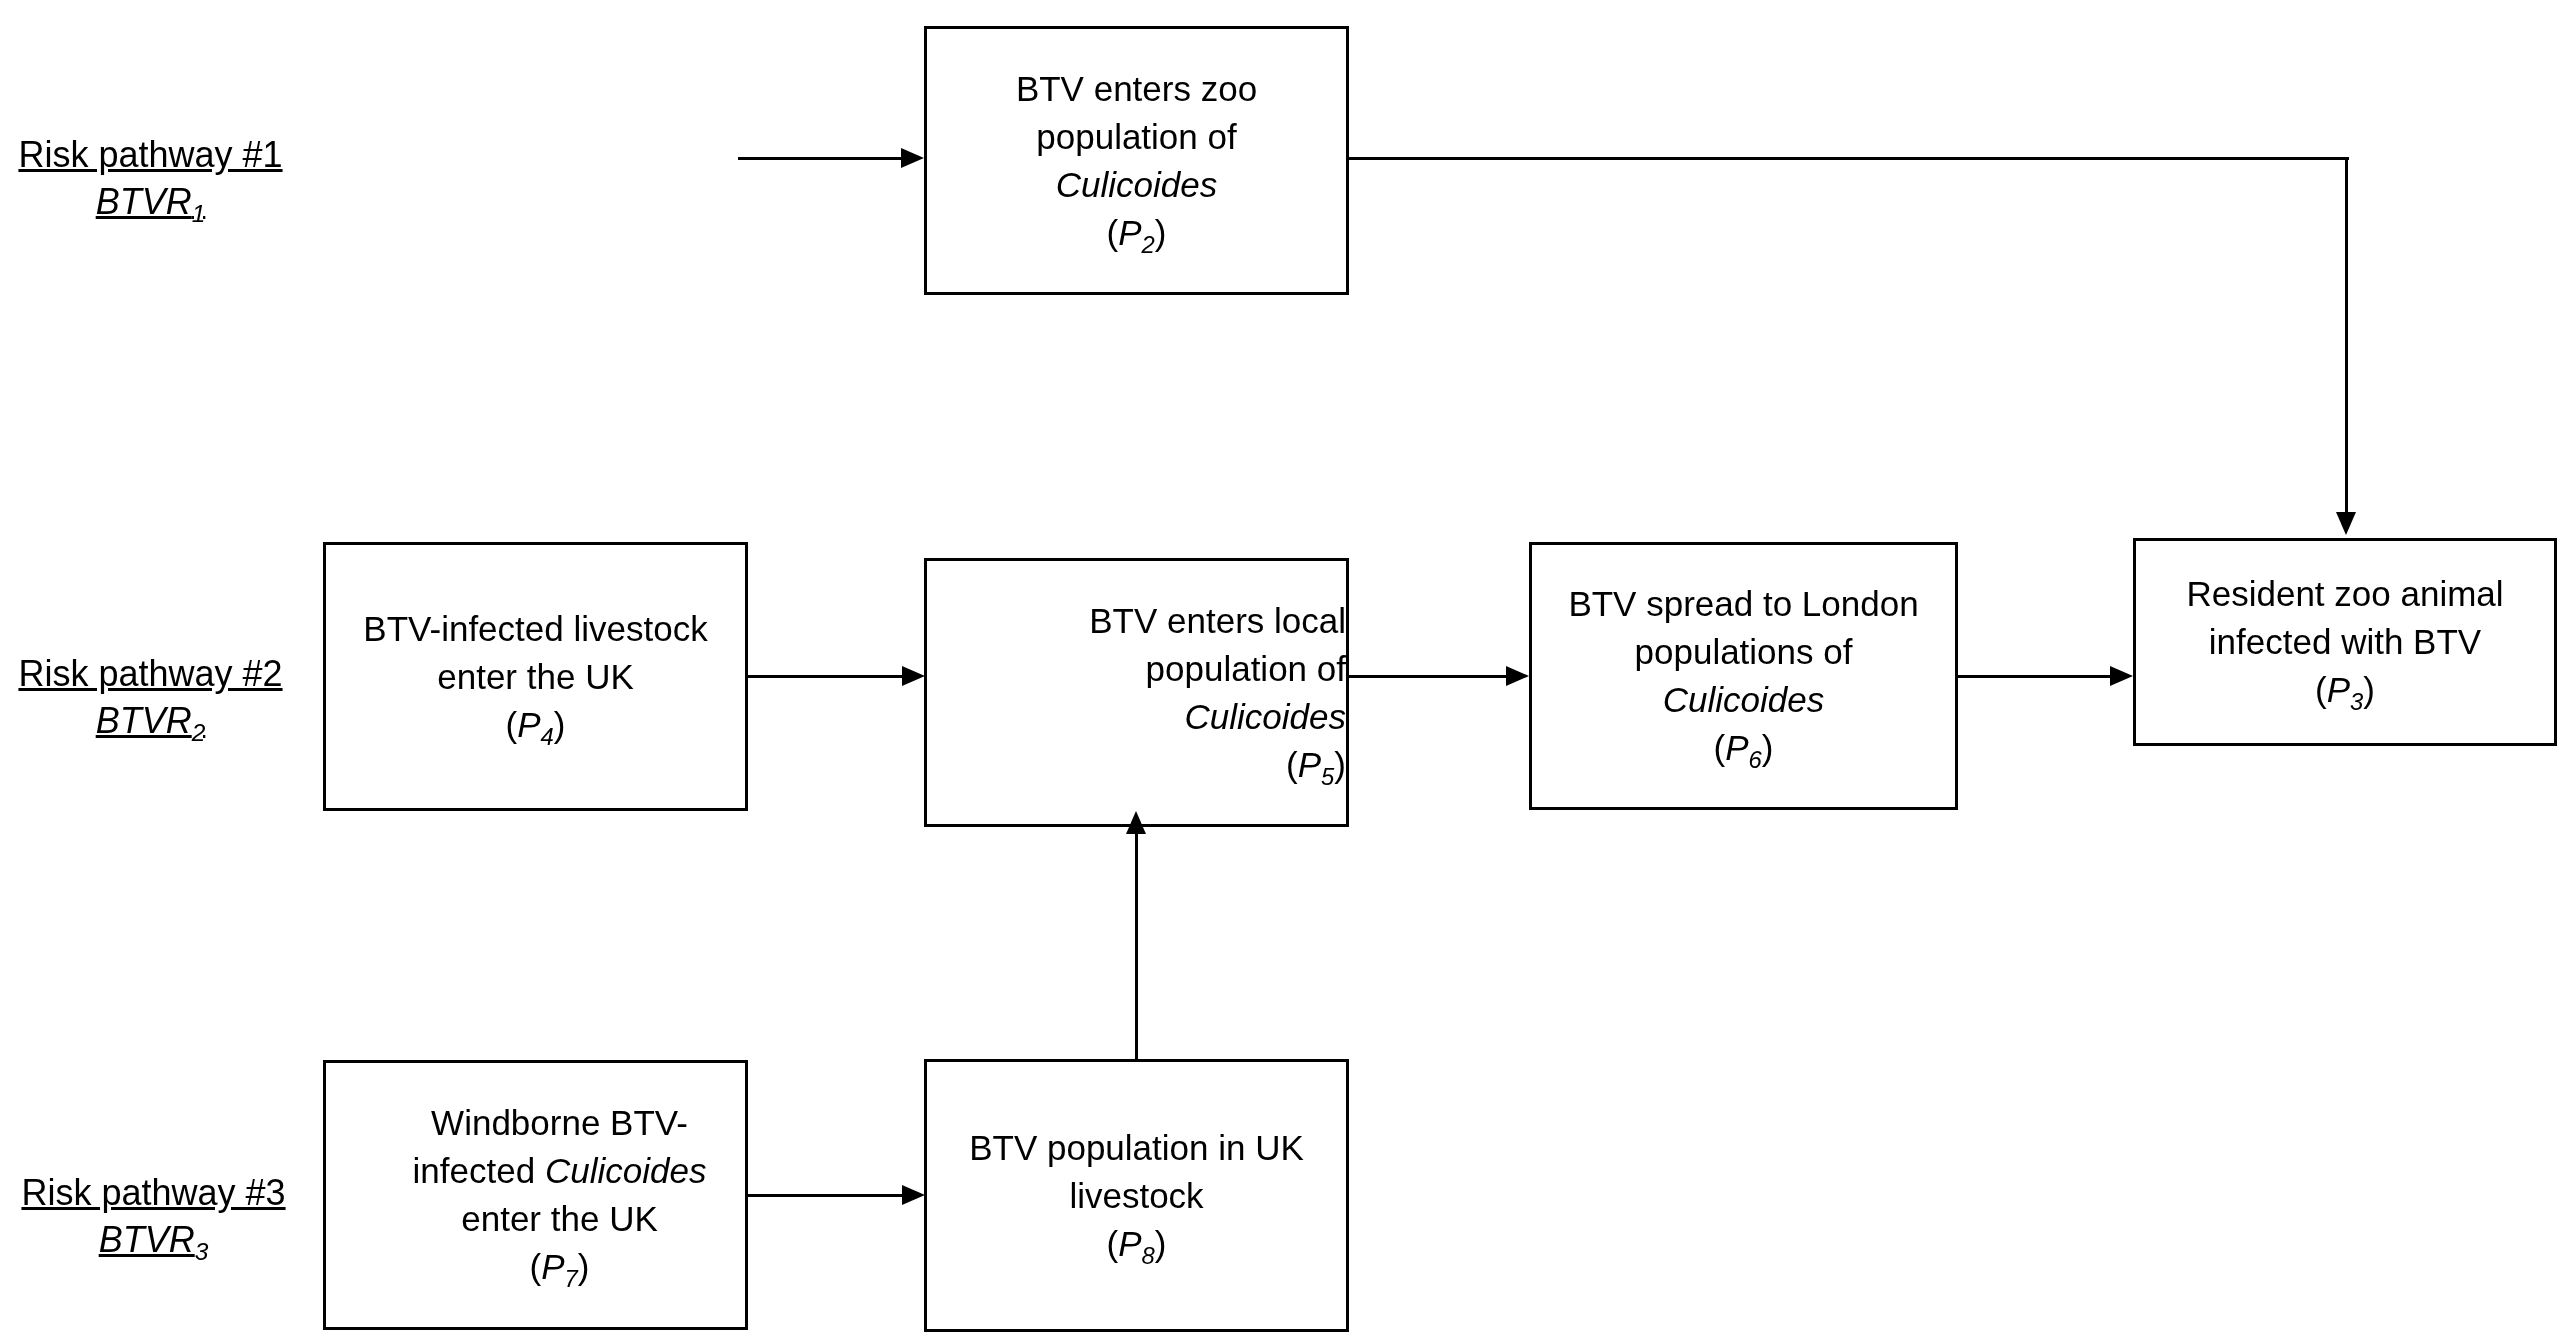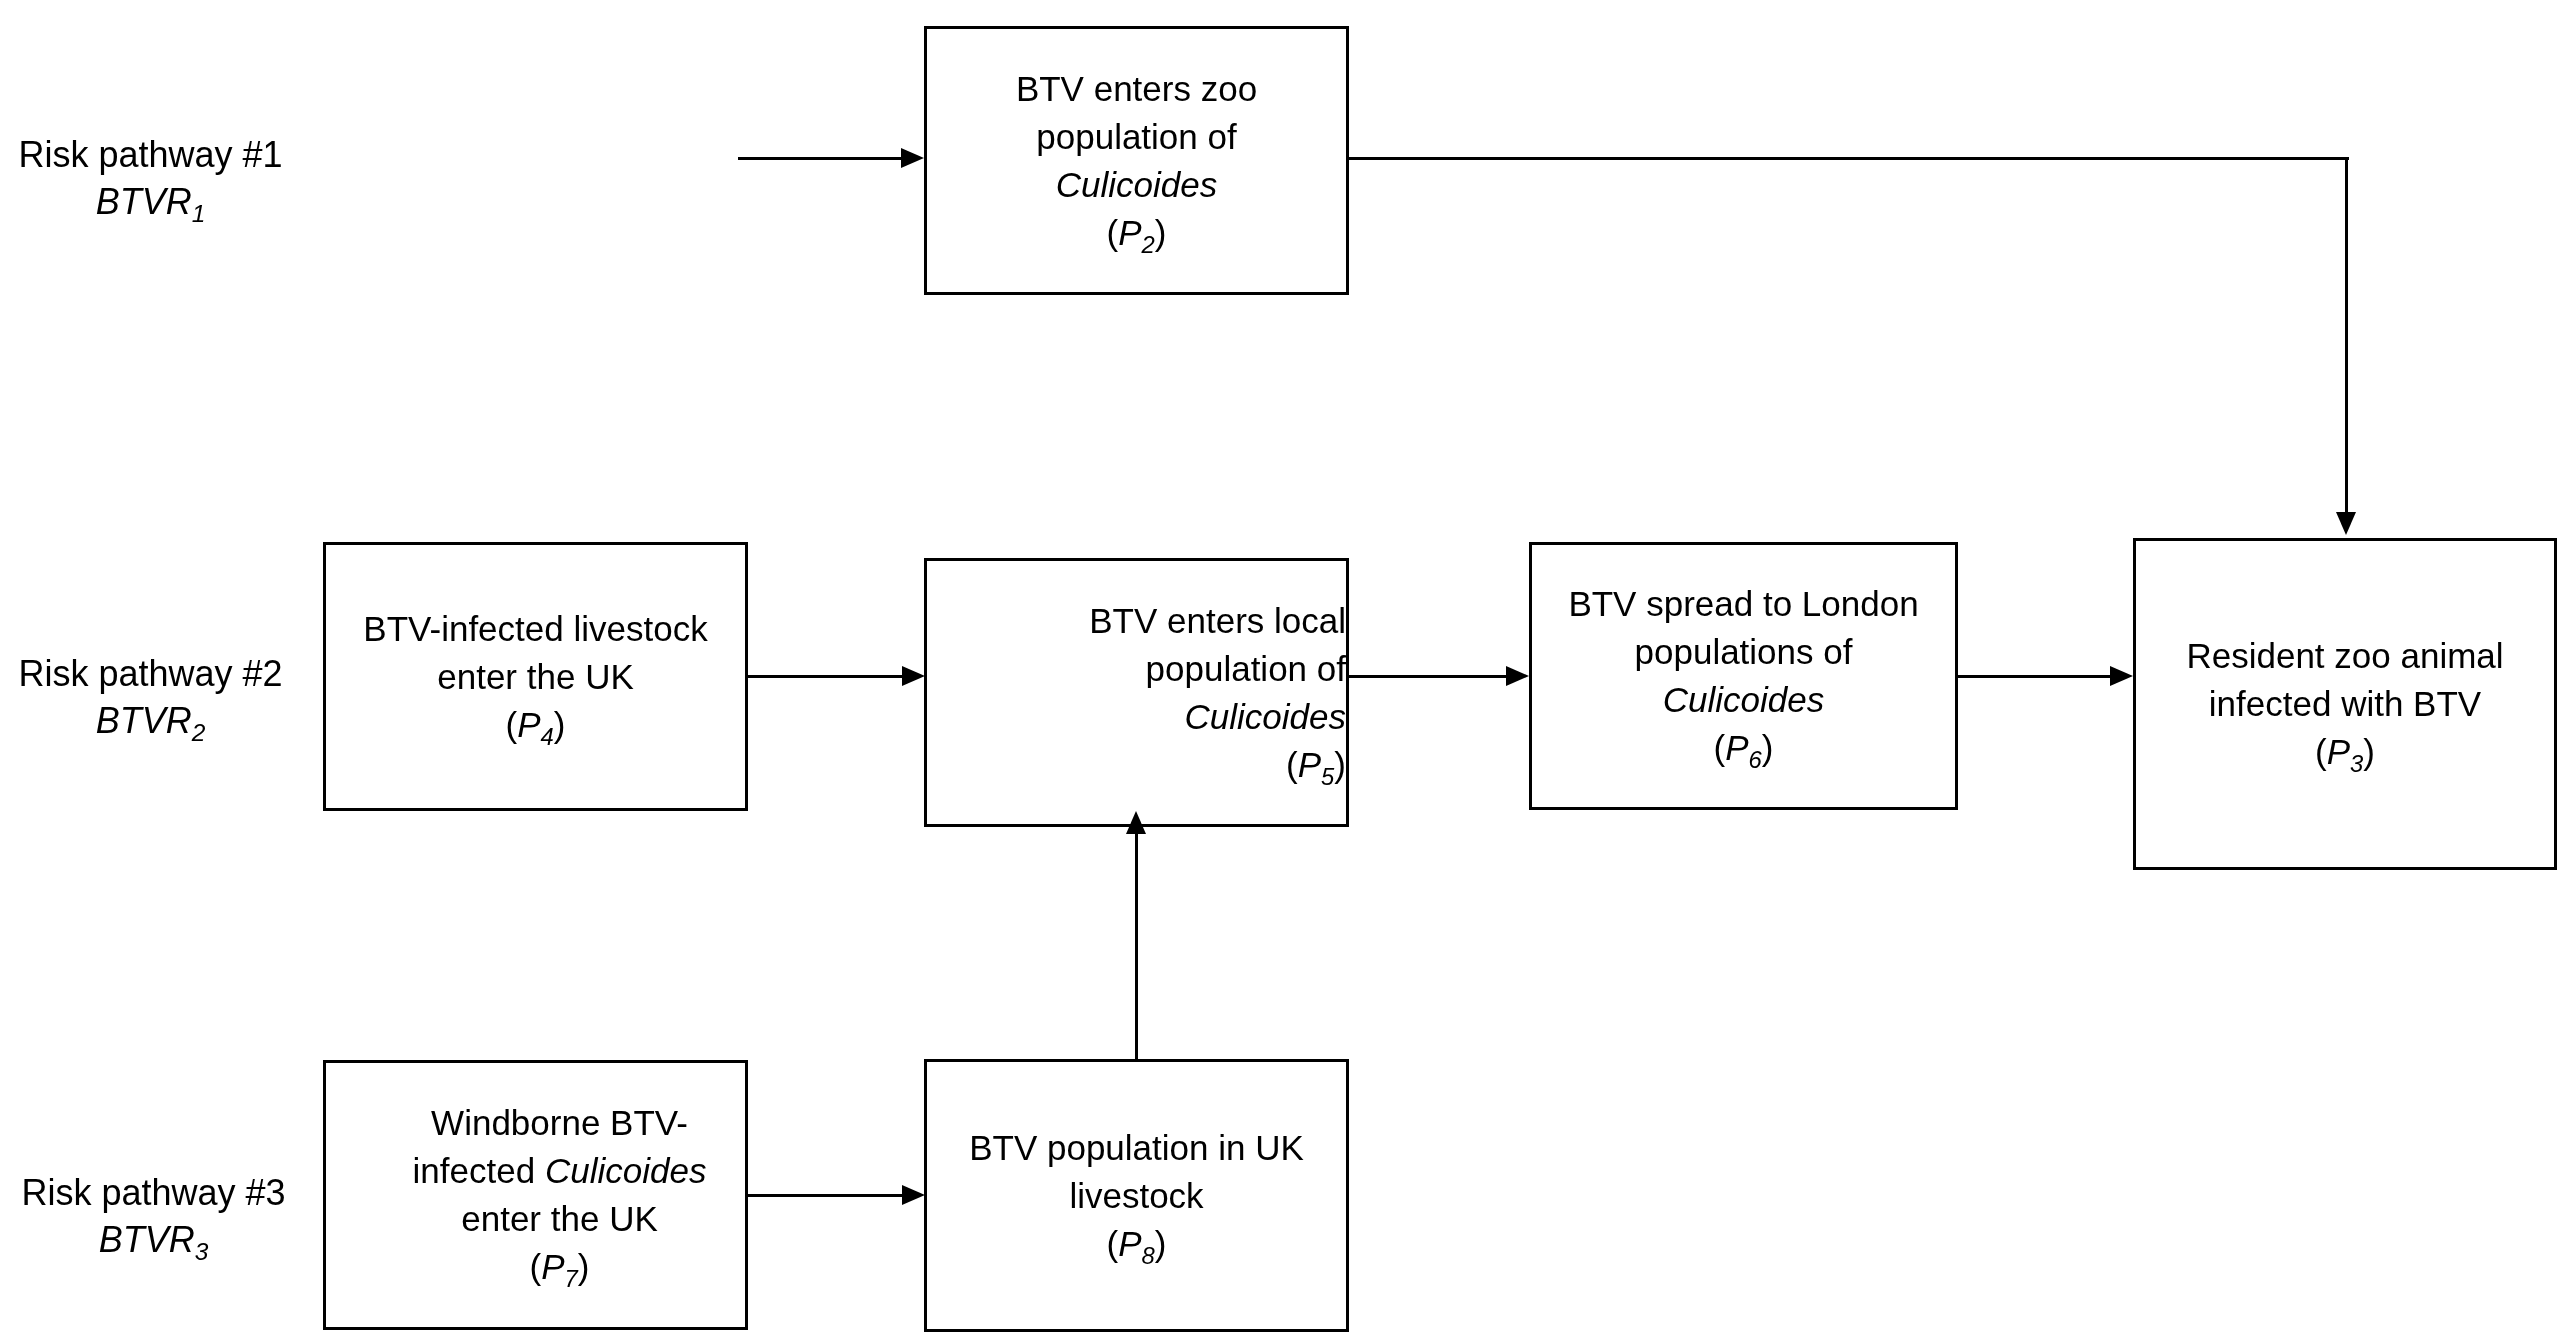--- a/index.html
+++ b/index.html
@@ -28,20 +28,21 @@
     text-align: center;
     font-size: 35px;
     line-height: 48px;
   }
   .node .line { white-space: nowrap; }
   .plabel-block {
     position: absolute;
     text-align: center;
     font-size: 36px;
     line-height: 47px;
+    text-decoration: underline;
   }
   .italic { font-style: italic; }
   sub.psub {
     font-size: 0.68em;
     font-style: italic;
     vertical-align: sub;
     line-height: 0;
   }
   .hline, .vline {
     position: absolute;
@@ -112,21 +113,21 @@
     <div class="line"><span>(</span><span class="italic">P</span><sub class="psub">5</sub><span>)</span></div>
   </div>
 
   <div class="node" style="left:1529px; top:542px; width:429px; height:268px;">
     <div class="line">BTV spread to London</div>
     <div class="line">populations of</div>
     <div class="line italic">Culicoides</div>
     <div class="line"><span>(</span><span class="italic">P</span><sub class="psub">6</sub><span>)</span></div>
   </div>
 
-  <div class="node" style="left:2133px; top:538px; width:424px; height:332px;">
+  <div class="node" style="left:2133px; top:538px; width:424px; height:208px;">
     <div class="line">Resident zoo animal</div>
     <div class="line">infected with BTV</div>
     <div class="line"><span>(</span><span class="italic">P</span><sub class="psub">3</sub><span>)</span></div>
   </div>
 
   <div class="node" style="left:323px; top:1060px; width:425px; height:270px;padding-left:48px;">
     <div class="line">Windborne BTV-</div>
     <div class="line"><span>infected</span>
       <span class="italic">Culicoides</span></div>
     <div class="line">enter the UK</div>

